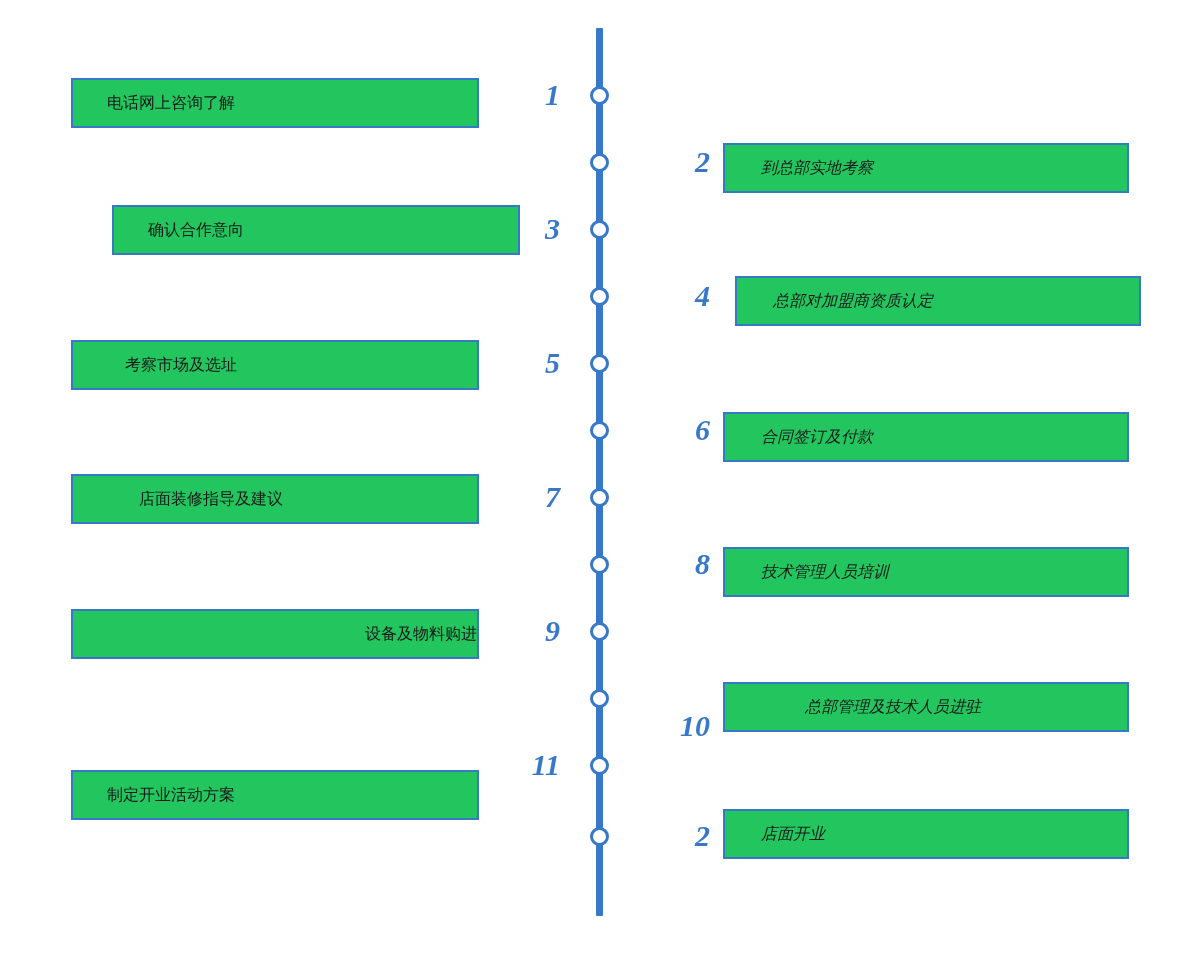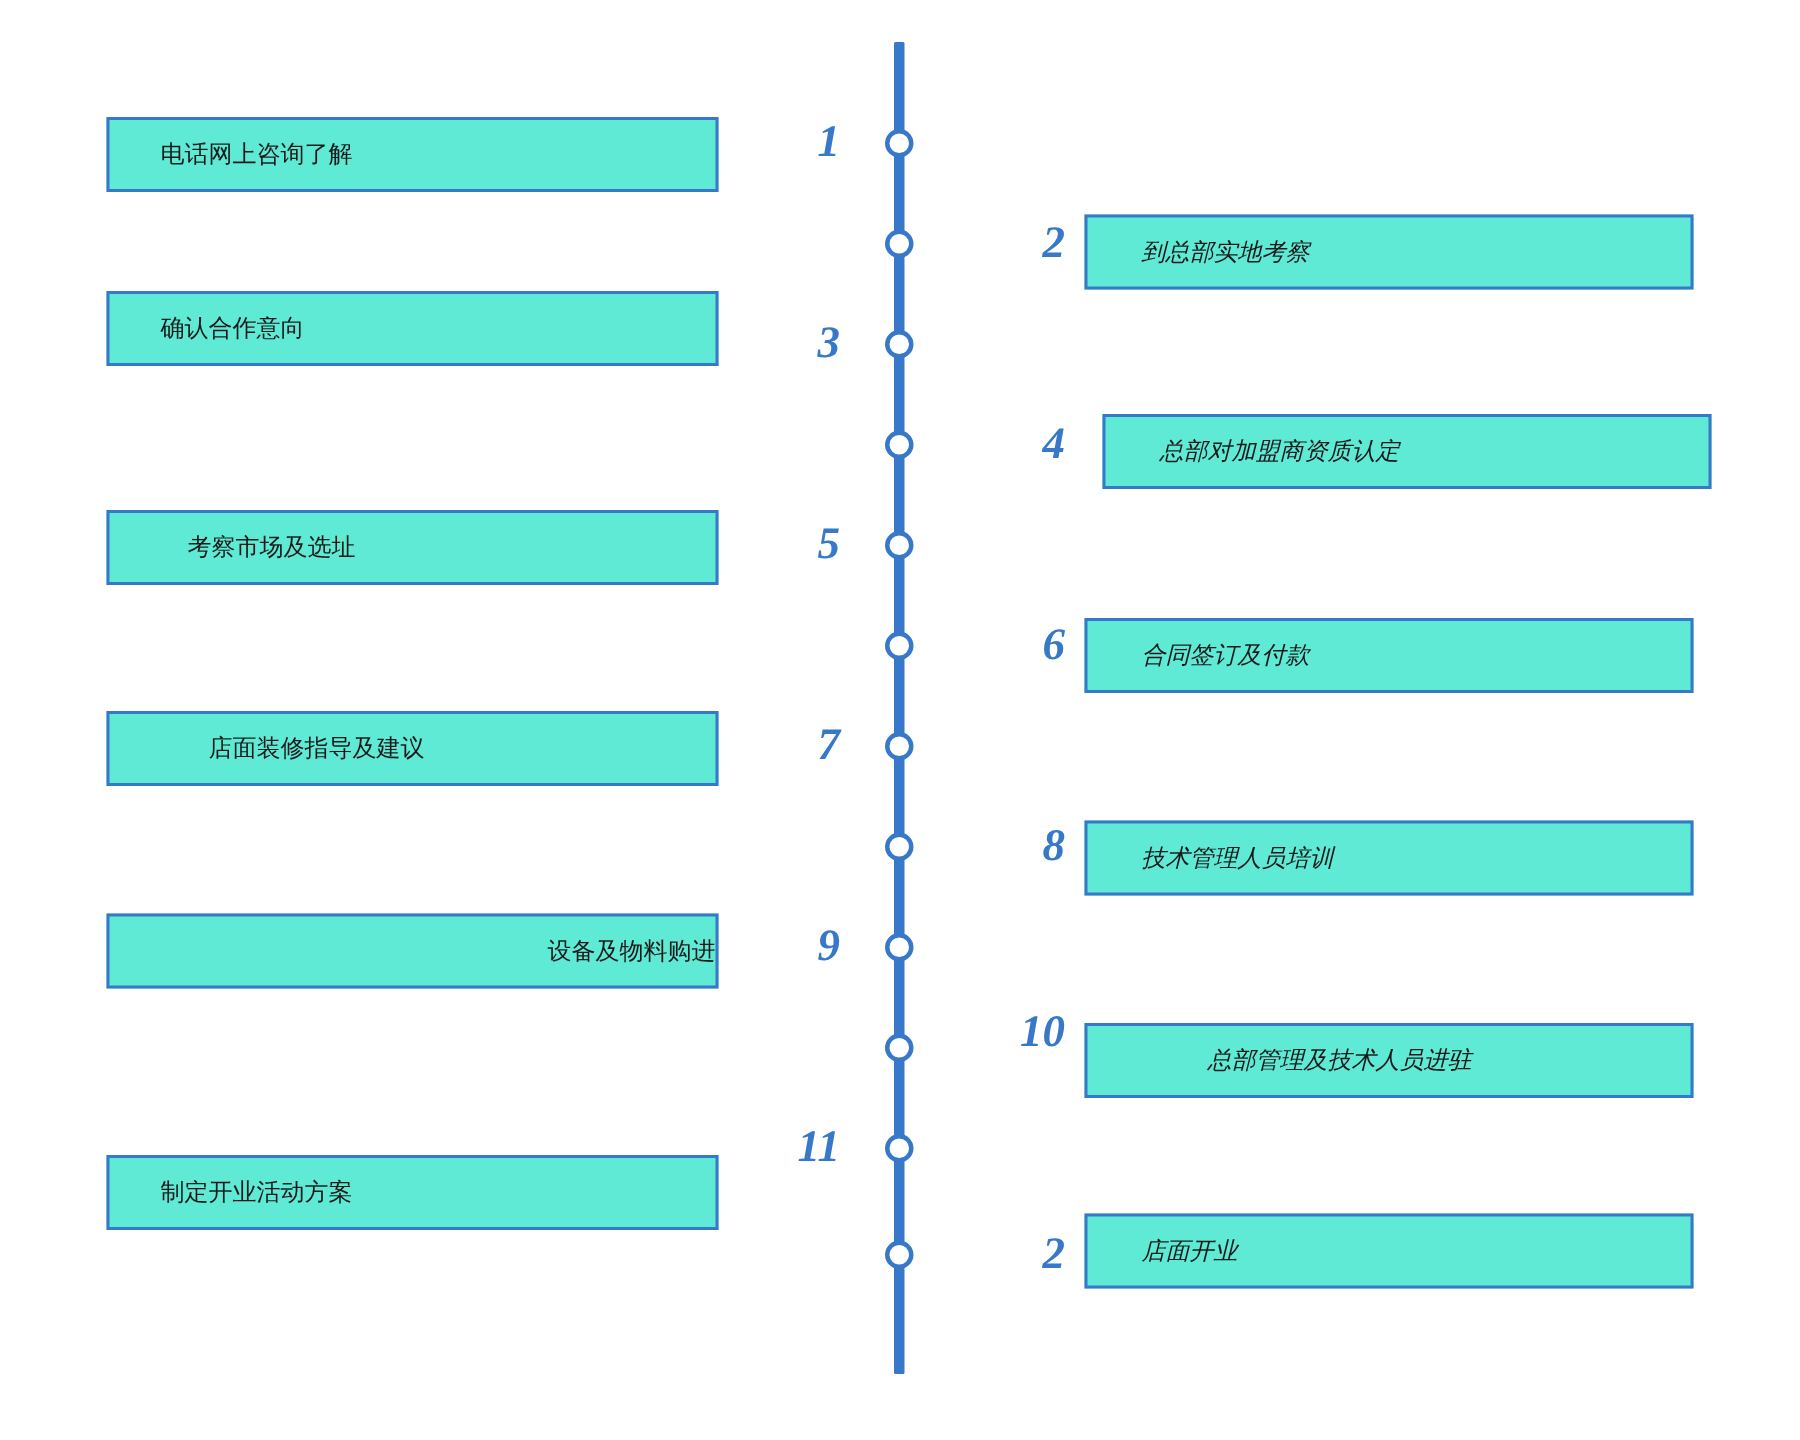--- a/index.html
+++ b/index.html
@@ -41,21 +41,21 @@
     border-radius: 50%;
     background: #ffffff;
   }
 
   
   .step-box {
     position: absolute;
     box-sizing: border-box;
     height: 50px;
     border: 2px solid #3878c8;
-    background: #5eead4;
+    background: #22c55e;
     display: flex;
     align-items: center;
   }
   .step-box.left {
     left: 71px;
     width: 408px;
   }
   .step-box.right {
     left: 723px;
     width: 406px;
@@ -123,21 +123,21 @@
   <div id="steps-layer">
       <div class="step-number left-num" style="top: 79px;">1</div>
       <div class="step-box left" style="top: 78px;">
         <span class="step-label">电话网上咨询了解</span>
       </div>
       <div class="step-number right-num" style="top: 146px;">2</div>
       <div class="step-box right" style="top: 143px;">
         <span class="step-label">到总部实地考察</span>
       </div>
       <div class="step-number left-num" style="top: 213px;">3</div>
-      <div class="step-box left" style="top: 194px;">
+      <div class="step-box left" style="top: 205px; margin-left: 41px;">
         <span class="step-label">确认合作意向</span>
       </div>
       <div class="step-number right-num" style="top: 280px;">4</div>
       <div class="step-box right" style="top: 276px; margin-left: 12px;">
         <span class="step-label">总部对加盟商资质认定</span>
       </div>
       <div class="step-number left-num" style="top: 347px;">5</div>
       <div class="step-box left" style="top: 340px; padding-left: 18px;">
         <span class="step-label">考察市场及选址</span>
       </div>
@@ -150,21 +150,21 @@
         <span class="step-label">店面装修指导及建议</span>
       </div>
       <div class="step-number right-num" style="top: 548px;">8</div>
       <div class="step-box right" style="top: 547px;">
         <span class="step-label">技术管理人员培训</span>
       </div>
       <div class="step-number left-num" style="top: 615px;">9</div>
       <div class="step-box left" style="top: 609px; justify-content: flex-end;">
         <span class="step-label">设备及物料购进</span>
       </div>
-      <div class="step-number right-num" style="top: 672px;">10</div>
+      <div class="step-number right-num" style="top: 710px;">10</div>
       <div class="step-box right" style="top: 682px; padding-left: 44px;">
         <span class="step-label">总部管理及技术人员进驻</span>
       </div>
       <div class="step-number left-num" style="top: 749px;">11</div>
       <div class="step-box left" style="top: 770px;">
         <span class="step-label">制定开业活动方案</span>
       </div>
       <div class="step-number right-num" style="top: 820px;">2</div>
       <div class="step-box right" style="top: 809px;">
         <span class="step-label">店面开业</span>

